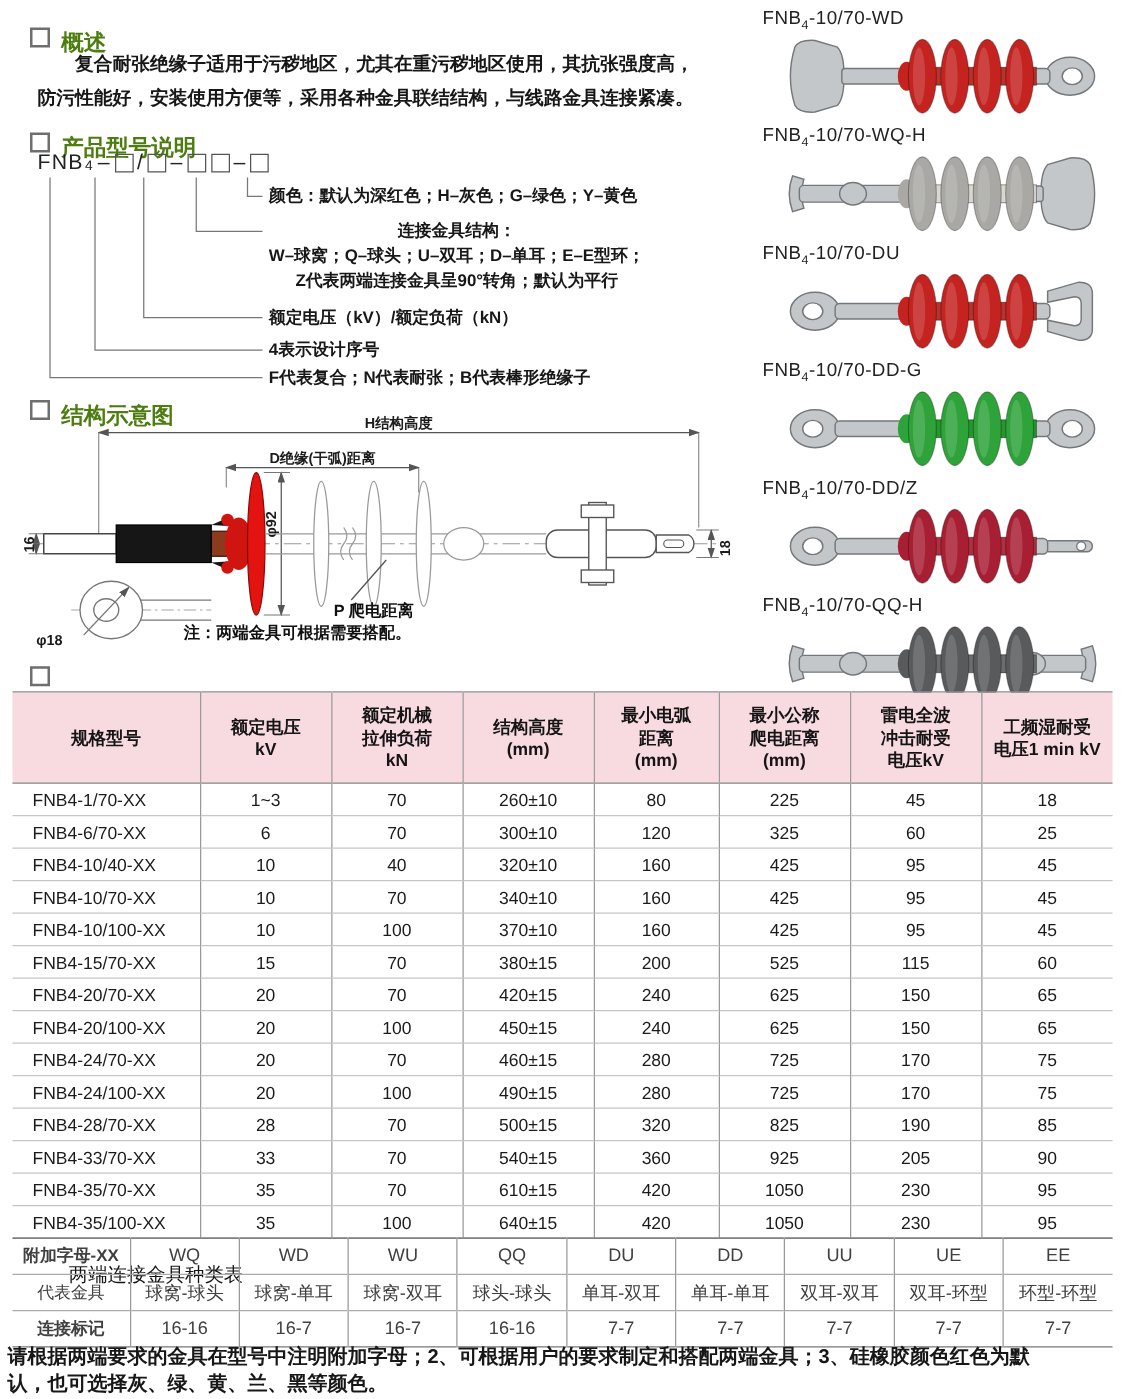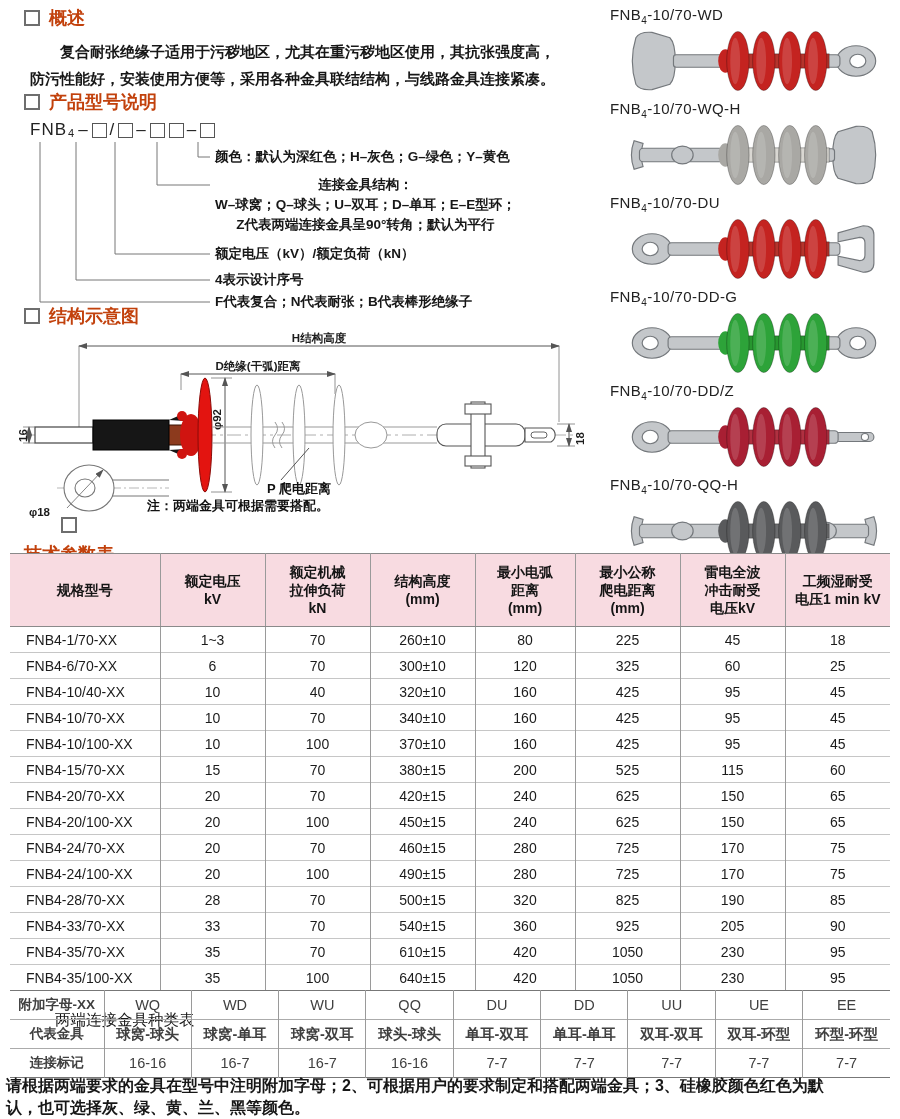--- a/index.html
+++ b/index.html
@@ -1,18 +1,18 @@
 <!DOCTYPE html>
 <html><head>
 <meta charset="utf-8">
 <style>
   html,body{margin:0;padding:0;background:#fff;}
   #page{position:relative;width:900px;height:1119px;background:#ffffff;overflow:hidden;
         font-family:"Liberation Sans","DejaVu Sans",sans-serif;color:#1c1c1c;}
-  .heading{position:absolute;display:flex;align-items:center;gap:9px;font-size:18px;font-weight:bold;color:#c2410c;}
+  .heading{position:absolute;display:flex;align-items:flex-start;gap:9px;font-size:18px;font-weight:bold;color:#4d7c0f;margin-top:16px;}
   .bullet{width:12px;height:12px;border:2px solid #6e6e6e;background:#fff;flex:0 0 auto;}
   .overview-body{position:absolute;left:30px;top:38px;width:535px;font-size:15px;font-weight:bold;
                  line-height:27px;text-indent:2em;color:#171717;}
   
   .model-diagram{position:absolute;left:30px;top:120px;width:560px;height:192px;}
   .model-lines{position:absolute;left:0;top:0;}
   .code-row{position:absolute;left:0;top:0;display:flex;align-items:center;font-size:17px;color:#222;letter-spacing:1px;}
   .code-sub{font-size:11px;align-self:flex-end;margin:0 2px 1px 1px;}
   .code-box{width:13px;height:13px;border:1.5px solid #555;margin:0 2px;flex:0 0 auto;}
   .code-sep{margin:0 1px;}
@@ -33,21 +33,21 @@
   .params th:first-child{border-left:none;}
   .params td{height:23px;text-align:center;border-left:1px solid #9a9a9a;border-top:1px solid #c6c6c6;color:#1b1b1b;}
   .params td:first-child{border-left:none;text-align:left;padding-left:16px;}
   .params tbody tr:first-child td{border-top:none;}
   .fittings-title{position:absolute;left:55px;top:1010px;font-size:15.5px;font-weight:normal;color:#141414;}
   .ft{position:absolute;left:10px;top:990px;width:880px;table-layout:fixed;font-size:14.5px;
       border-top:1.5px solid #777;border-bottom:1.5px solid #777;}
   .ft td{height:26px;text-align:center;border-left:1px solid #9a9a9a;border-top:1px solid #ababab;color:#404040;}
   .ft td:first-child{border-left:none;font-weight:bold;font-size:13.5px;}
   .ft tr:first-child td{border-top:none;}
-  .ft tr.r1 td{font-weight:bold;}
+  .ft tr.r1 td{font-weight:normal;}
   .footnote{position:absolute;left:6px;top:1075px;width:830px;font-size:16px;font-weight:bold;
             line-height:22px;color:#171717;}
   
   .gallery{position:absolute;left:610px;top:6px;width:300px;}
   .product{margin-bottom:5px;}
   .p-label{font-size:15px;color:#222;letter-spacing:.4px;margin-bottom:1px;}
   .p-label sub{font-size:10px;}
   .p-photo{margin-left:14px;width:260px;height:68px;}
   .p-photo svg{display:block;}
 </style>

